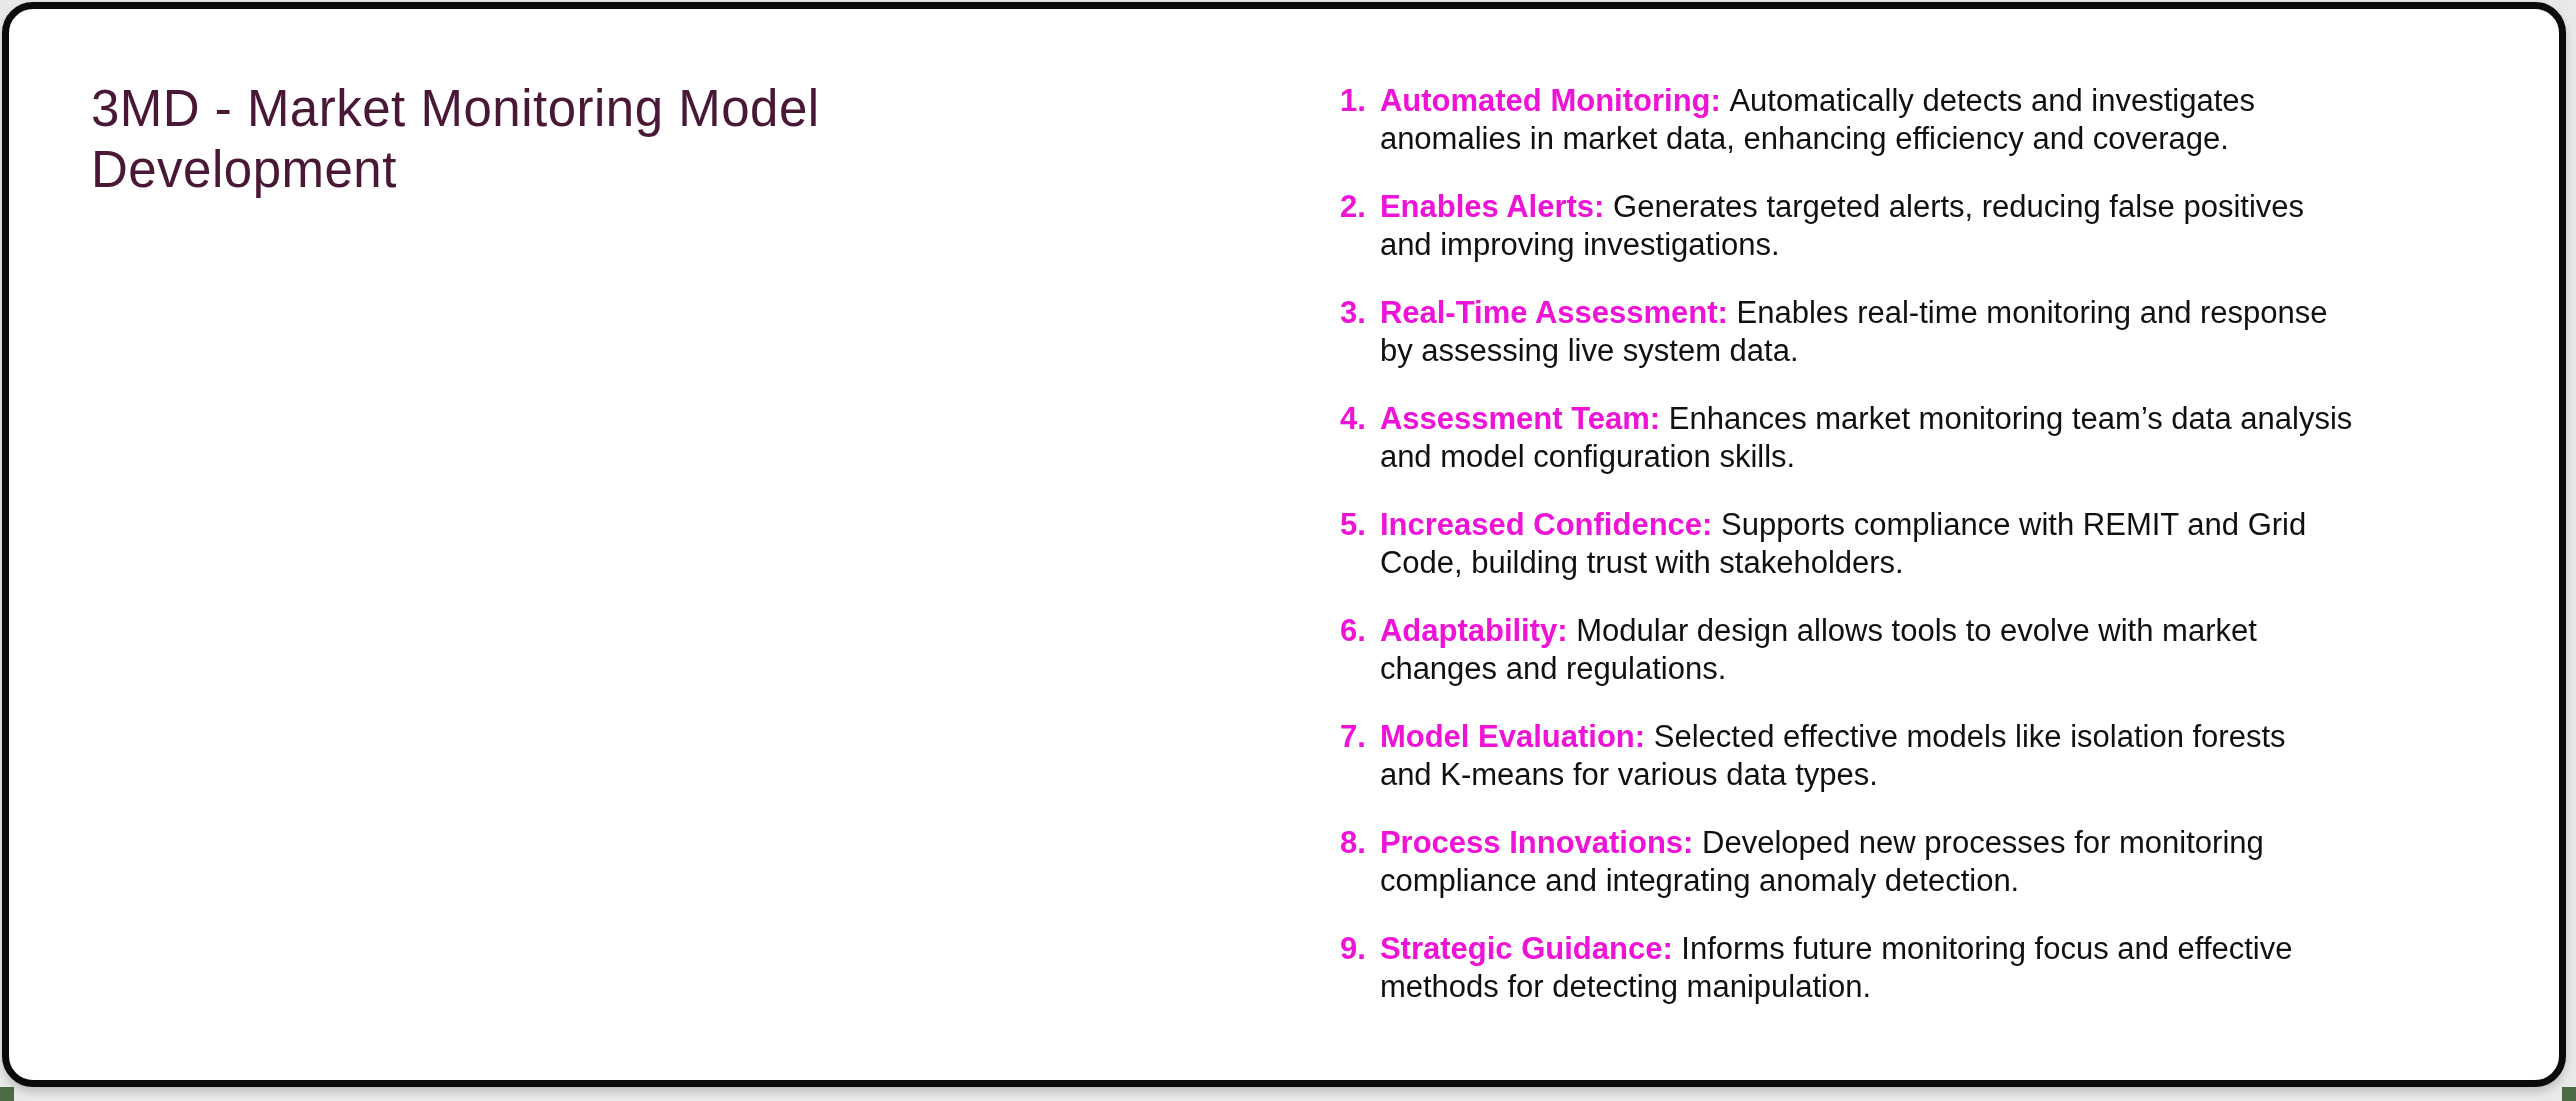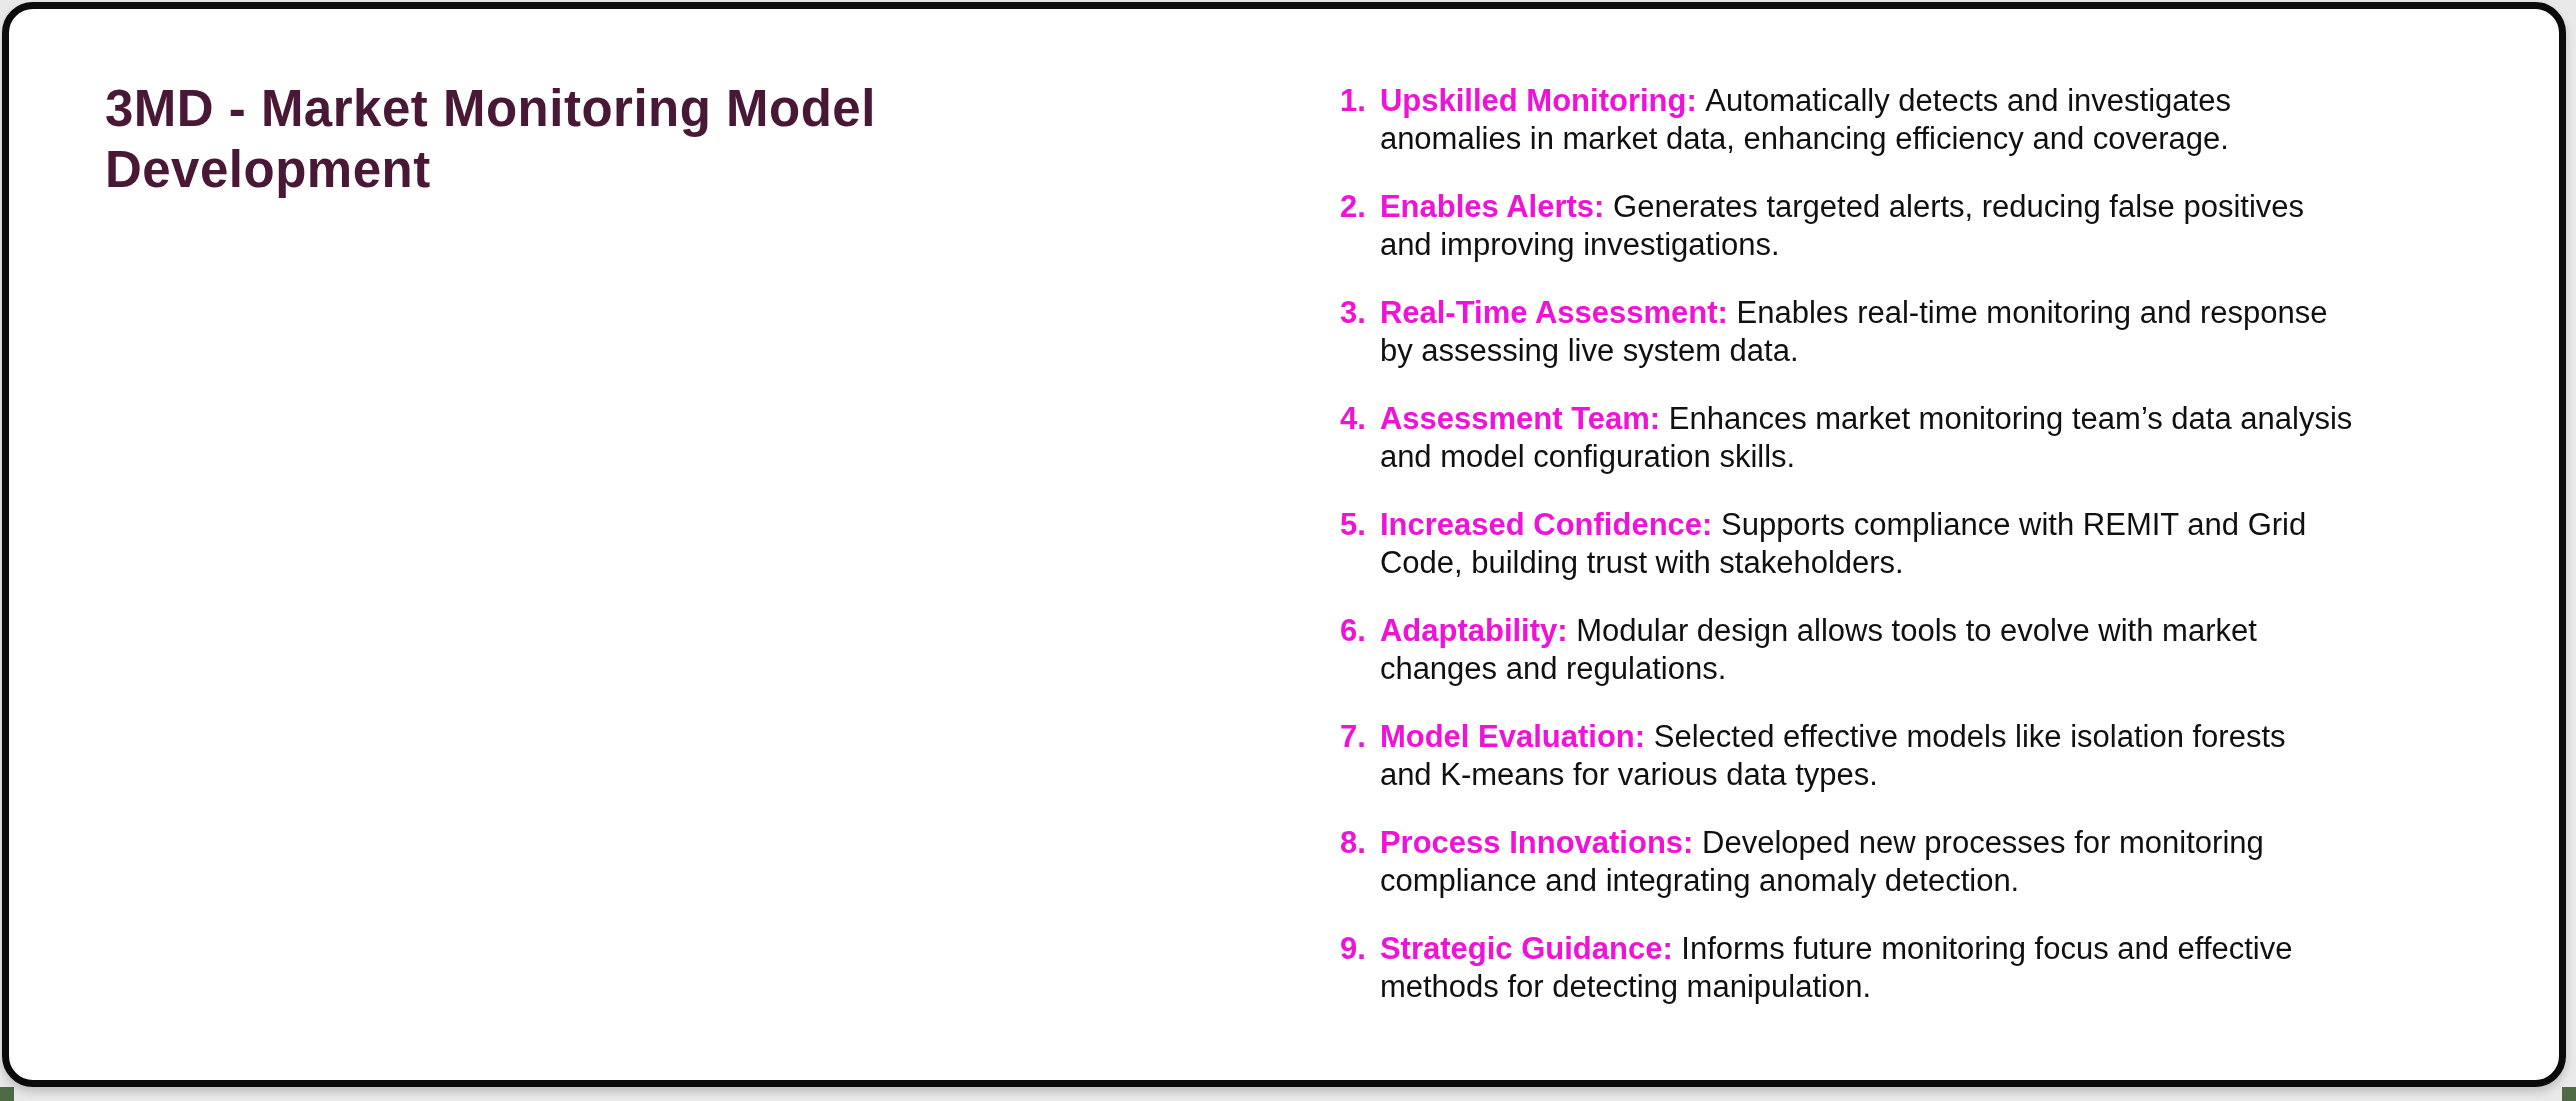--- a/index.html
+++ b/index.html
@@ -20,25 +20,24 @@
     position:absolute; left:1.9px; top:1.9px;
     width:2564px; height:1085px;
     background:var(--card-bg,#ffffff);
     border:7.7px solid var(--border,#0b0b0b);
     border-radius:31px;
     box-shadow:0 4.8px 8.6px rgba(0,0,0,0.18);
   }
   .page-title {
     position:absolute; left:82px; top:69px;
     width:1105px;
-    font-size:51px; line-height:61px; font-weight:700;
+    font-size:51px; line-height:61px; font-weight:400;
     color:var(--title,#481836);
     white-space:pre-line;
     letter-spacing:0.5px;
-    margin-left:14px;
   }
   .intro {
     position:absolute; left:82px; top:233px;
     width:1153px;
     font-size:31px; line-height:39px;
     color:var(--text,#101010);
     white-space:pre-line;
   }
   .benefits {
     position:absolute; left:1331px; top:73px;
@@ -73,21 +72,21 @@
 
 <div class="card">
 
   <h1 class="page-title">3MD - Market Monitoring Model
 Development</h1>
 
 
   <ol class="benefits">
     <li class="benefit">
       <span class="benefit-num">1.</span>
-      <span><span class="benefit-label">Upskilled Monitoring:</span><span class="benefit-text">Automatically detects and investigates
+      <span><span class="benefit-label">Automated Monitoring:</span><span class="benefit-text">Automatically detects and investigates
 anomalies in market data, enhancing efficiency and coverage.</span></span>
     </li>
     <li class="benefit">
       <span class="benefit-num">2.</span>
       <span><span class="benefit-label">Enables Alerts:</span><span class="benefit-text">Generates targeted alerts, reducing false positives
 and improving investigations.</span></span>
     </li>
     <li class="benefit">
       <span class="benefit-num">3.</span>
       <span><span class="benefit-label">Real-Time Assessment:</span><span class="benefit-text">Enables real-time monitoring and response

